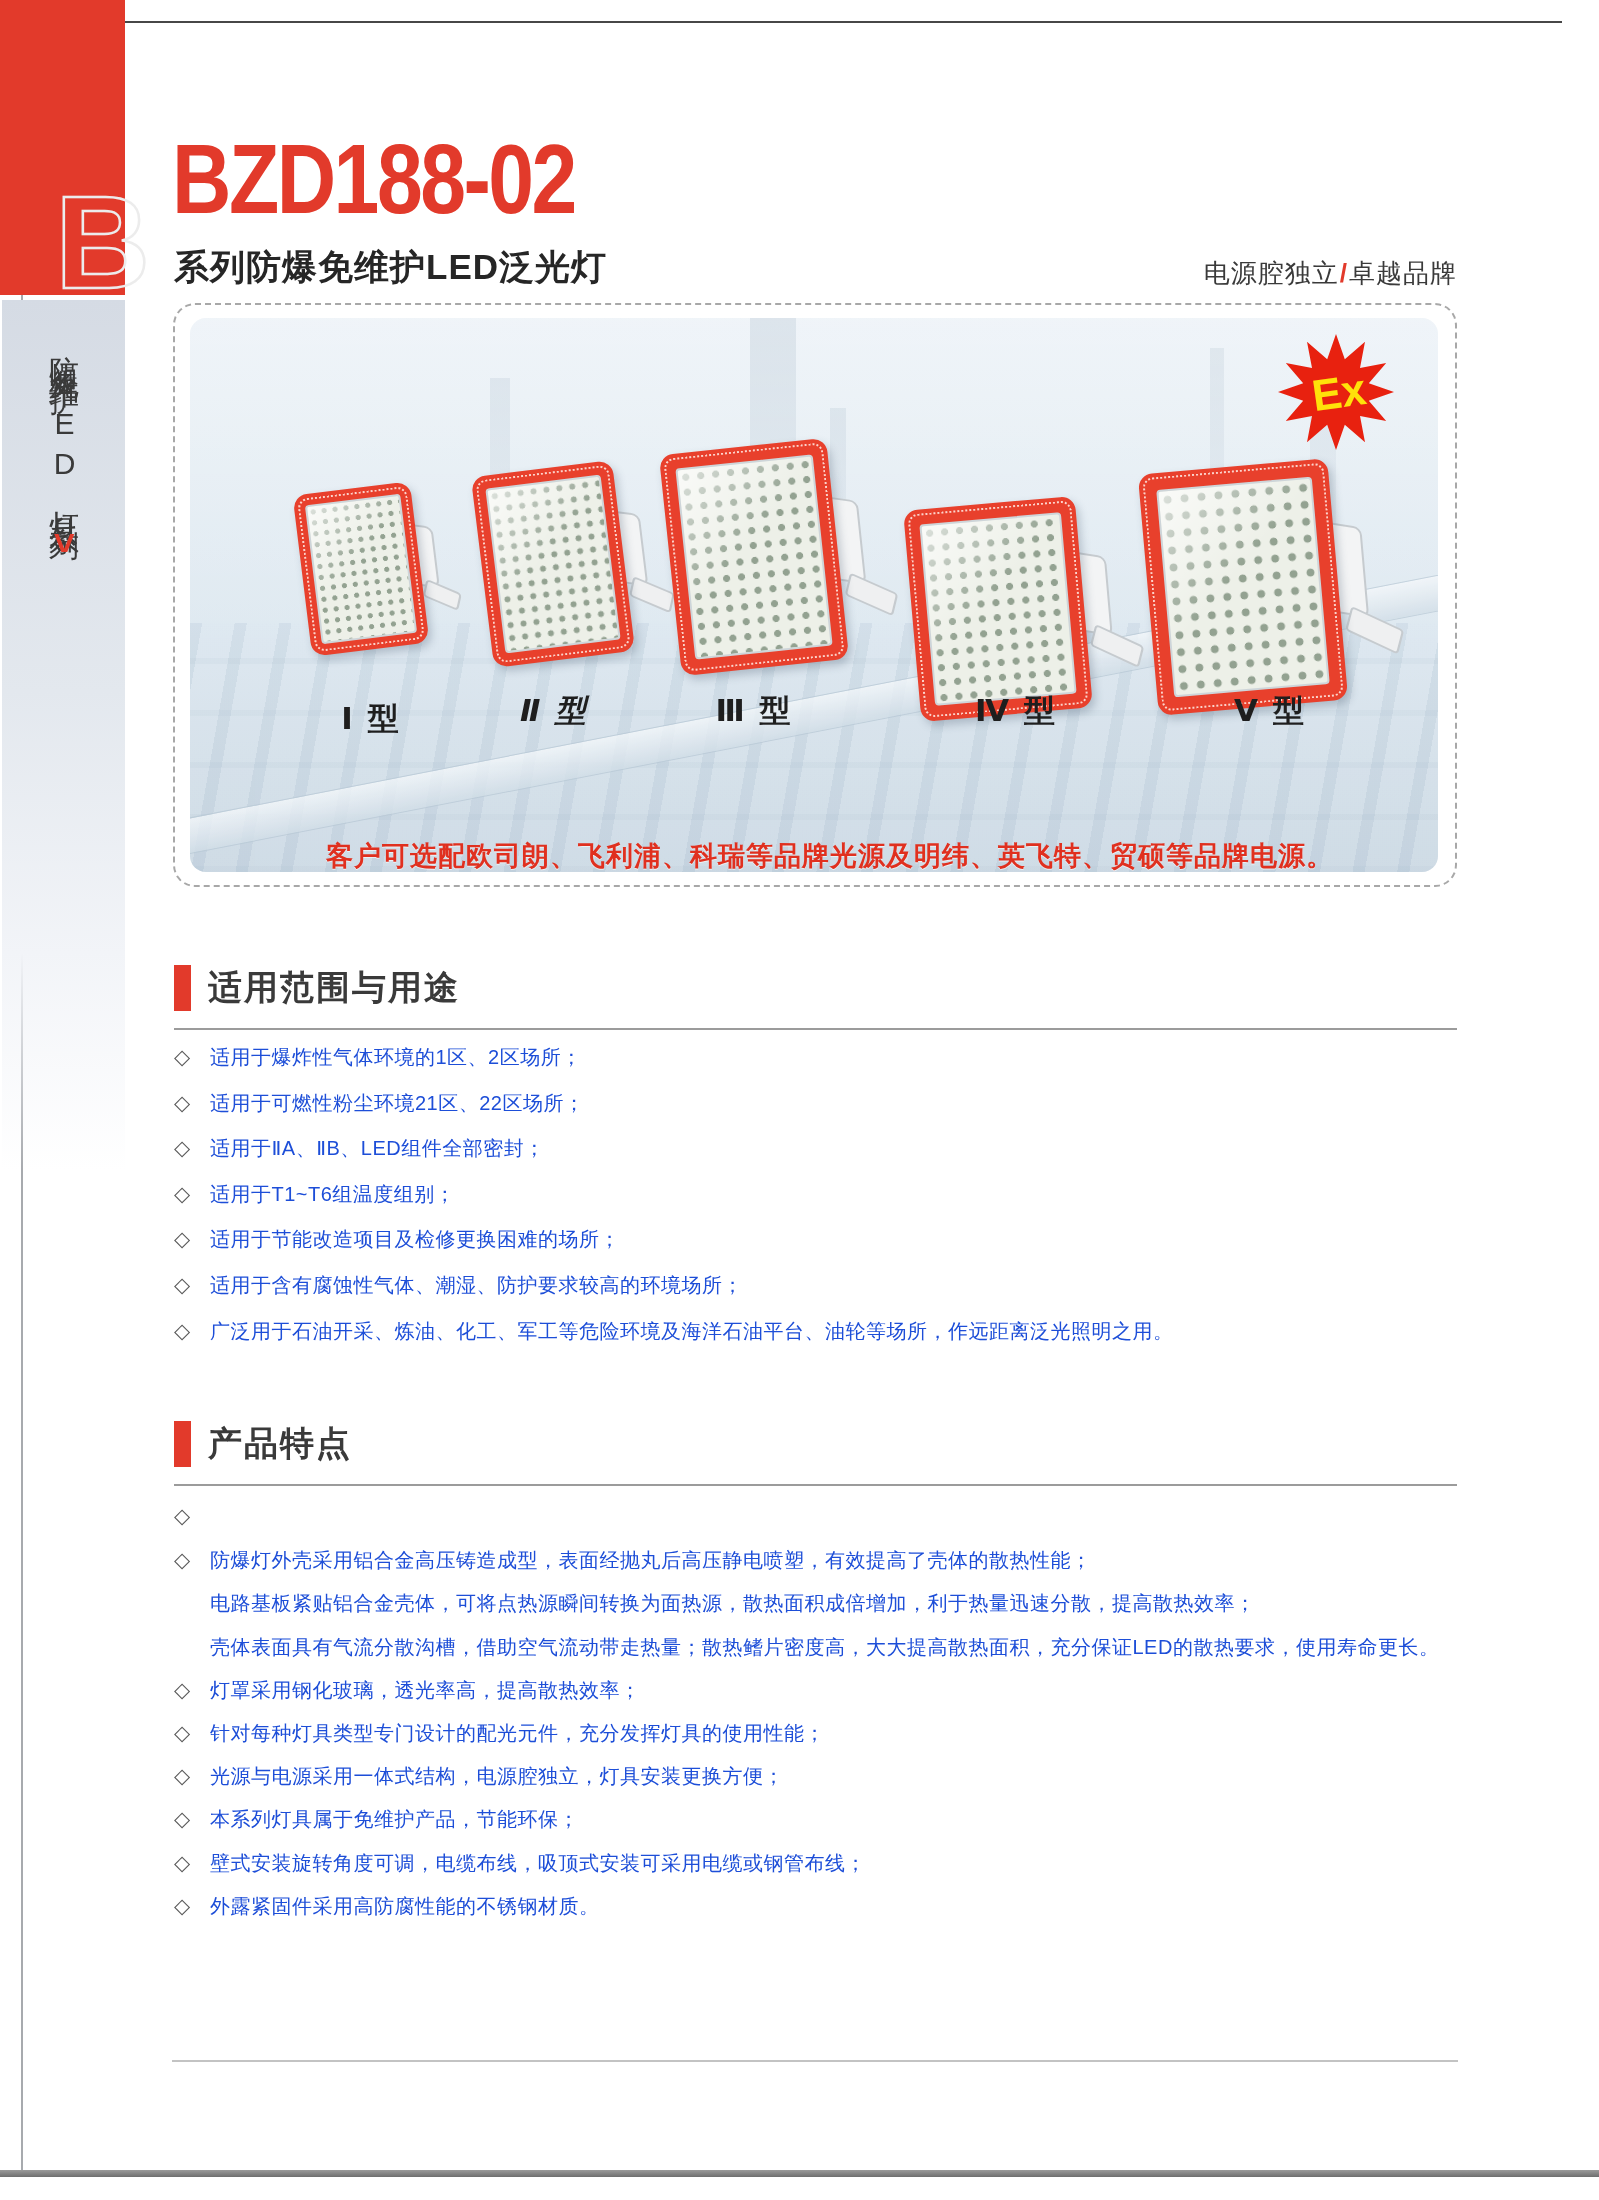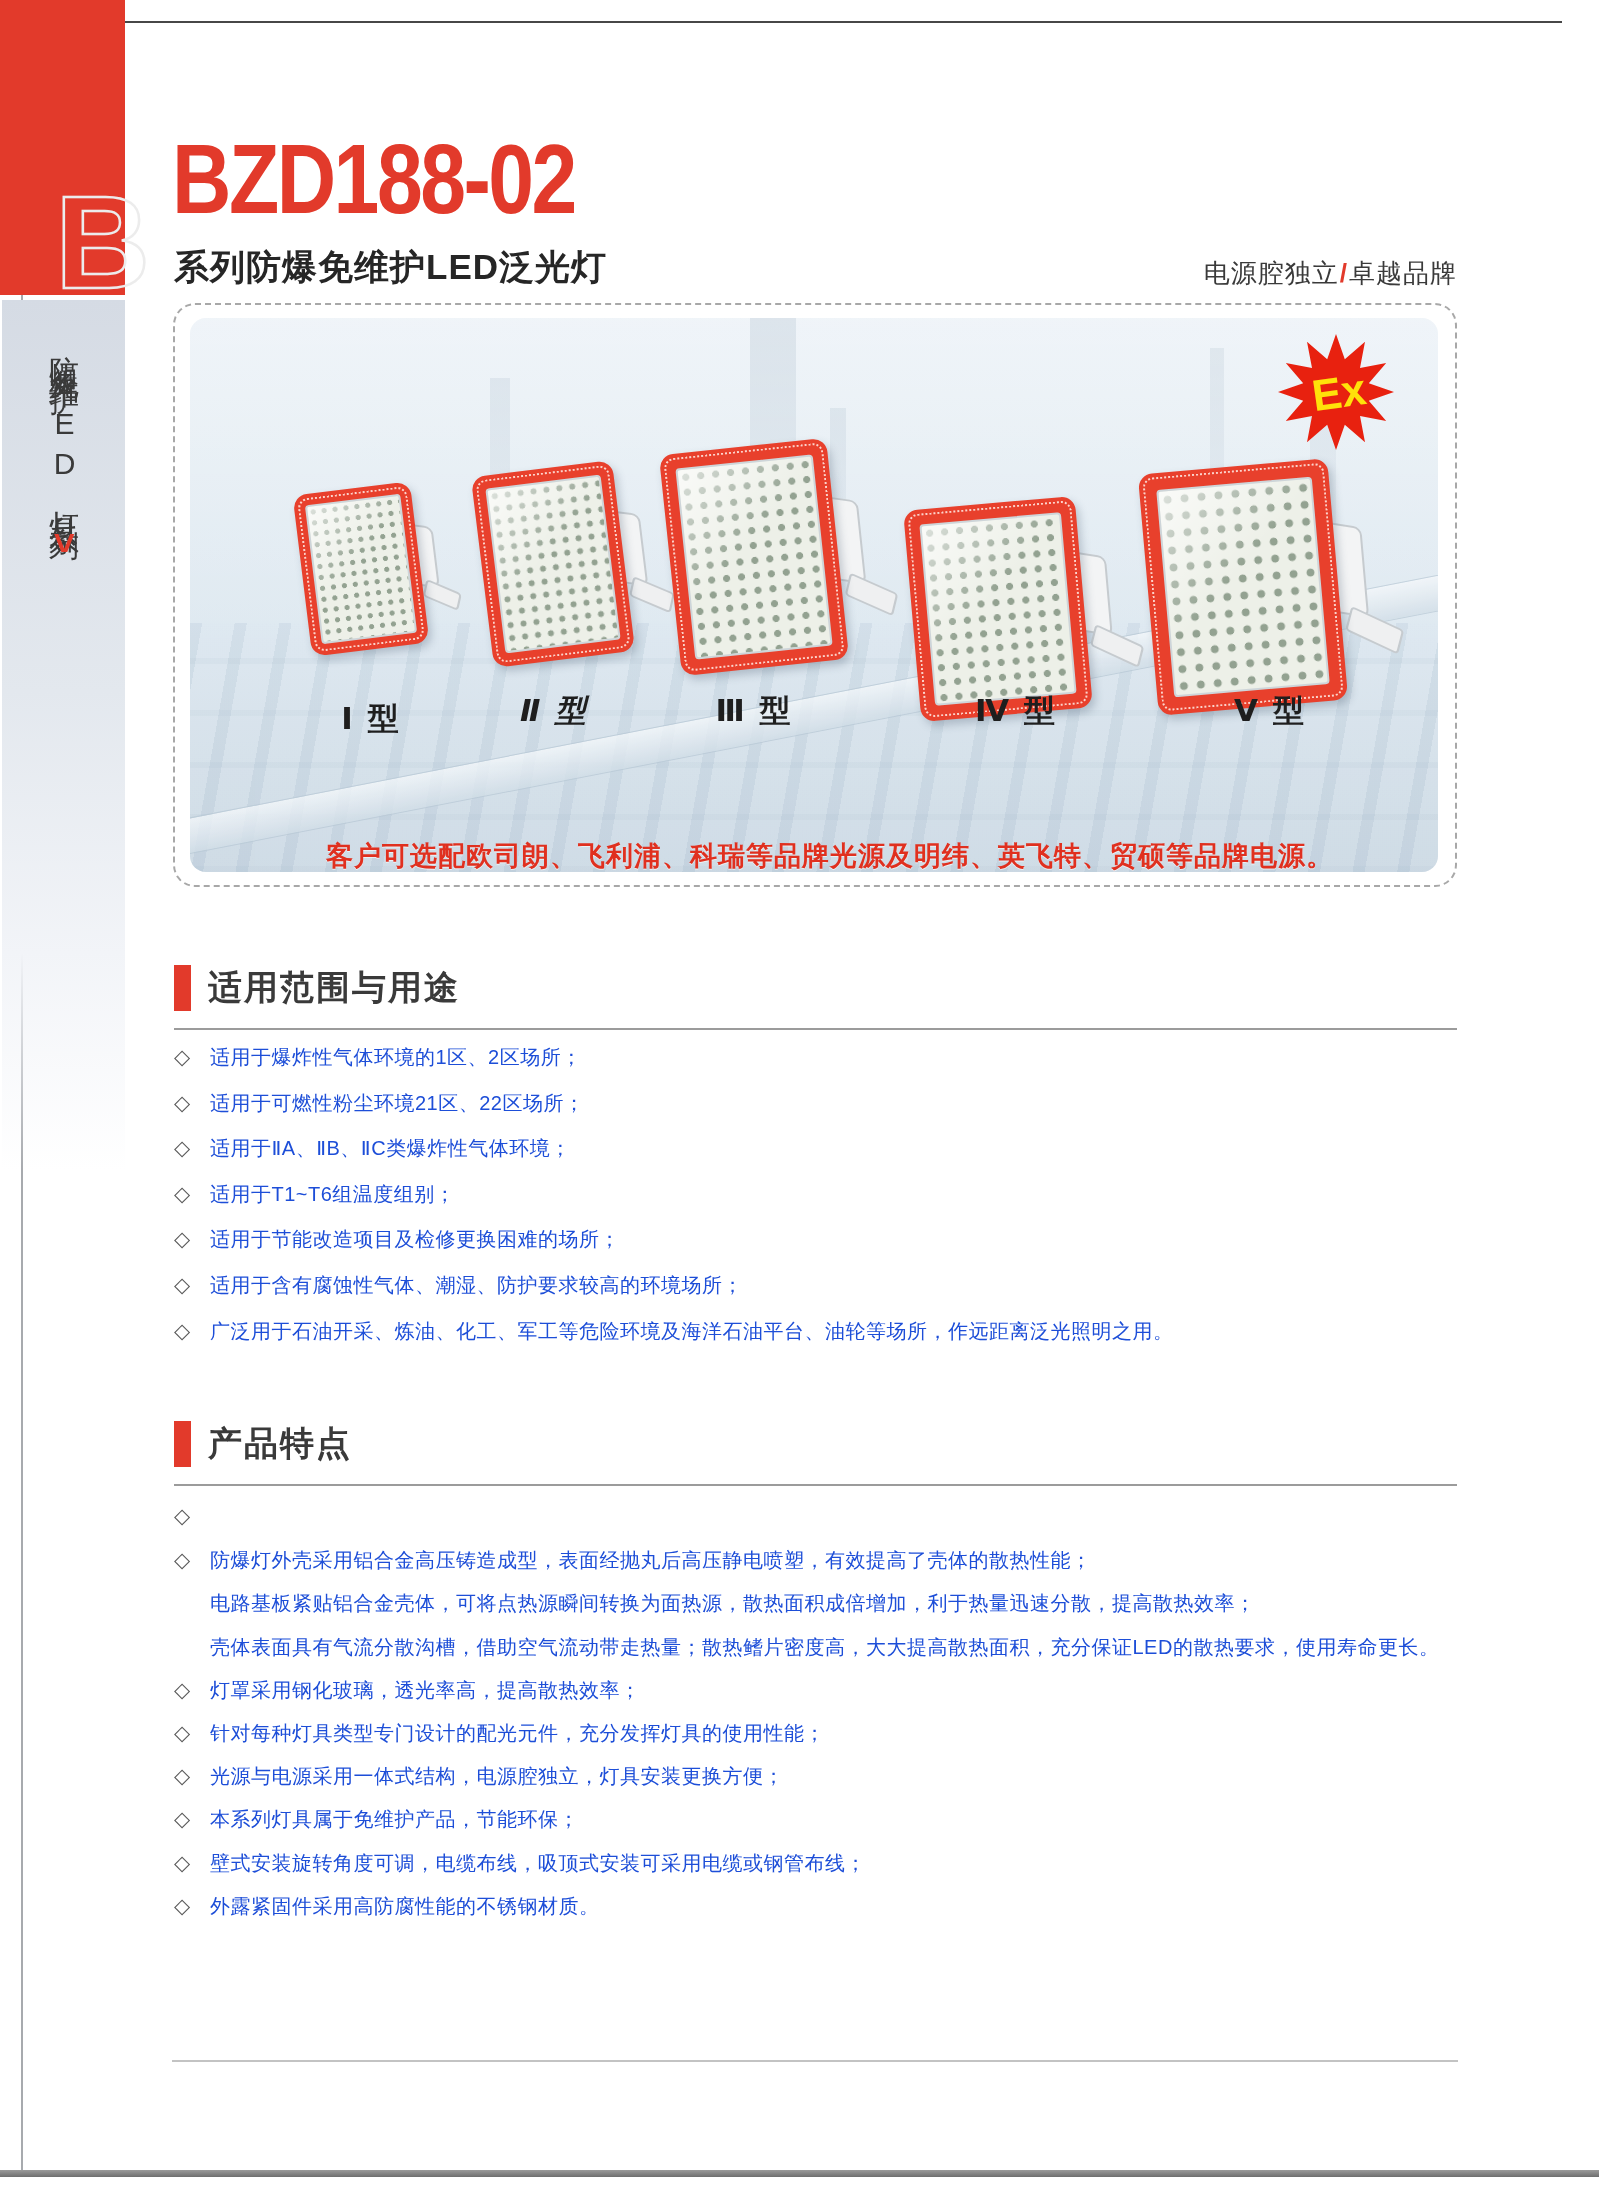--- a/index.html
+++ b/index.html
@@ -238,21 +238,21 @@
         <span class="btext">适用于爆炸性气体环境的1区、2区场所；</span>
       </li>
 
       <li class="bullet-row">
         <span class="marker">◇</span>
         <span class="btext">适用于可燃性粉尘环境21区、22区场所；</span>
       </li>
 
       <li class="bullet-row">
         <span class="marker">◇</span>
-        <span class="btext">适用于ⅡA、ⅡB、ⅡC类爆炸性气体环境；</span>
+        <span class="btext">适用于ⅡA、ⅡB、LED组件全部密封；</span>
       </li>
 
       <li class="bullet-row">
         <span class="marker">◇</span>
         <span class="btext">适用于T1~T6组温度组别；</span>
       </li>
 
       <li class="bullet-row">
         <span class="marker">◇</span>
         <span class="btext">适用于节能改造项目及检修更换困难的场所；</span>

